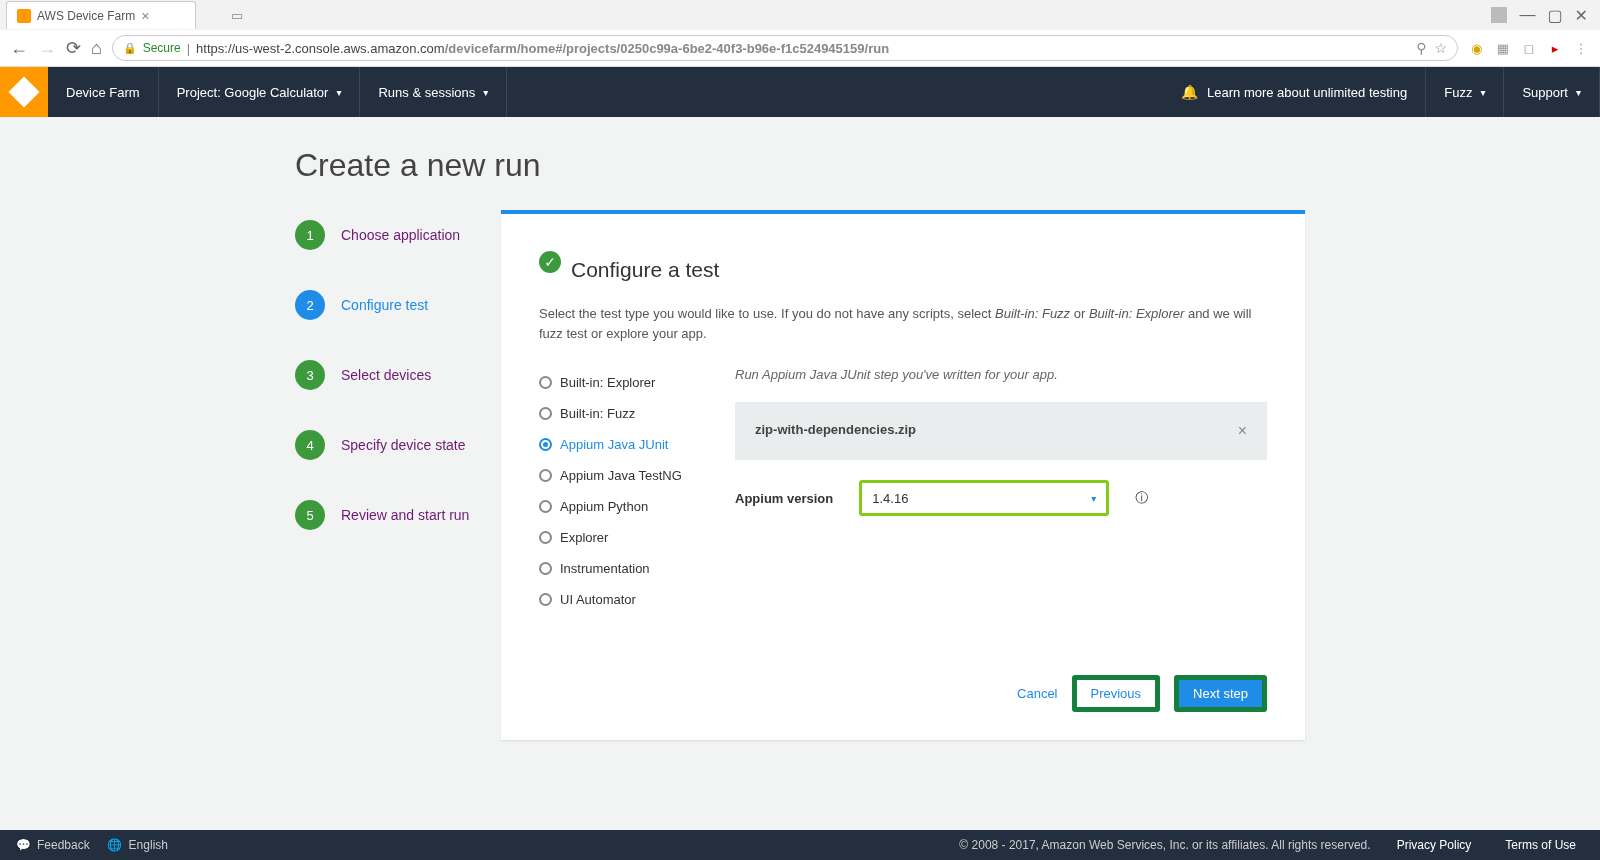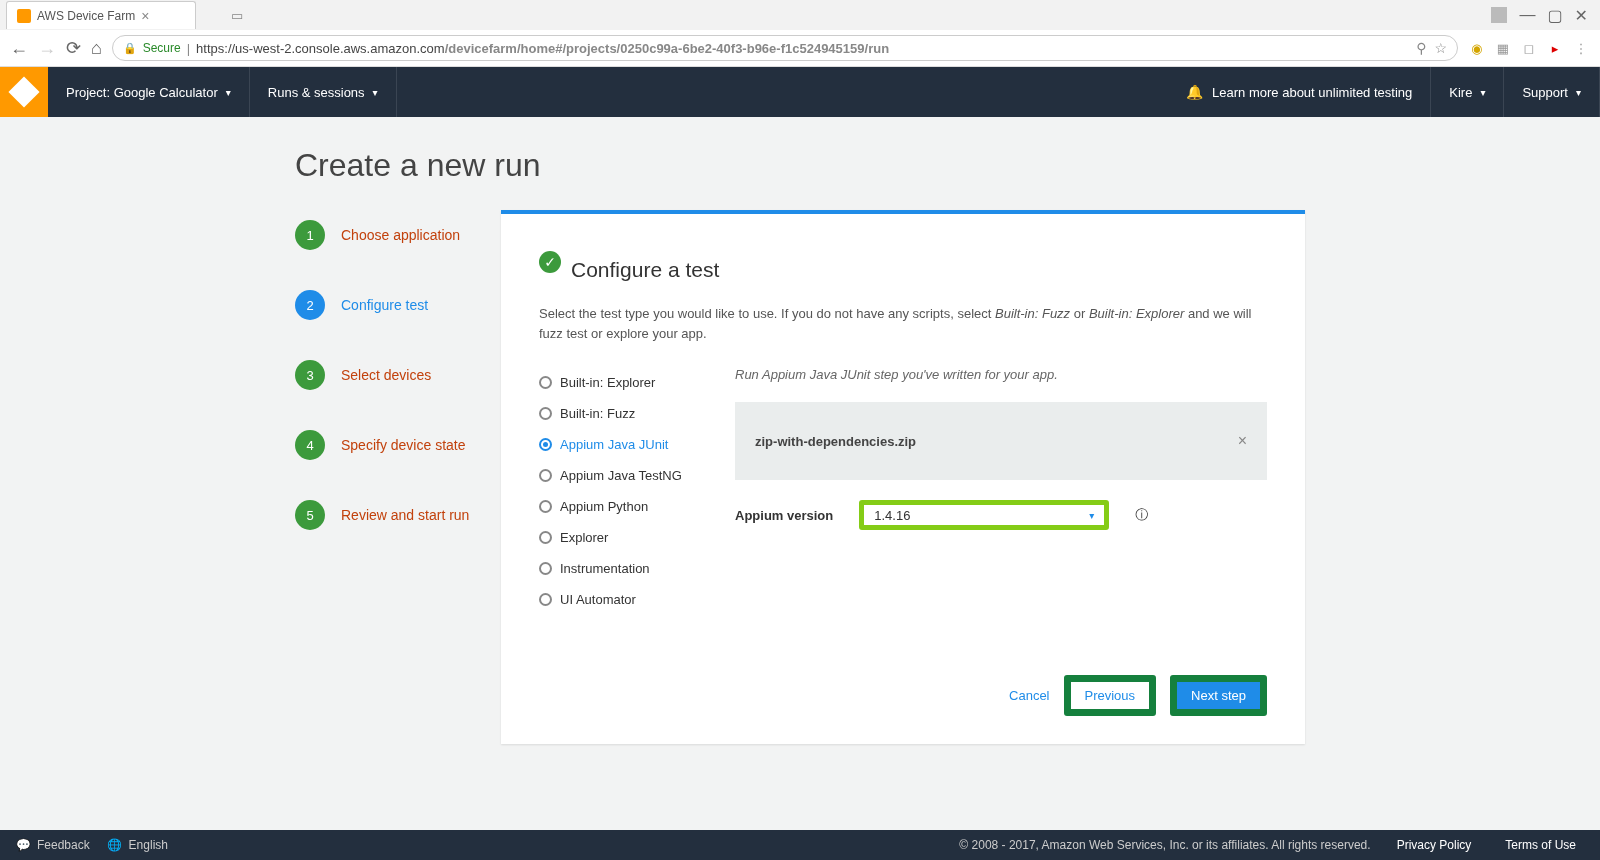--- a/index.html
+++ b/index.html
@@ -44,53 +44,53 @@
 
 .content-wrap { flex: 1; background: #f2f3f3; overflow: auto; padding: 30px 0 50px; }
 .content { width: 1010px; margin: 0 auto; }
 h1.page-title { font-size: 32px; font-weight: 400; color: #444; margin-bottom: 26px; }
 
 .layout { display: flex; gap: 26px; align-items: flex-start; }
 .steps { width: 180px; padding-top: 10px; }
 .step { display: flex; align-items: center; gap: 16px; margin-bottom: 40px; cursor: pointer; }
 .step-num { width: 30px; height: 30px; border-radius: 50%; background: #3c9a3c; color: #fff; display: flex; align-items: center; justify-content: center; font-size: 13px; font-weight: 500; flex-shrink: 0; }
 .step.active .step-num { background: #1f8ce8; }
-.step-label { color: #c2410c; font-size: 14px; }
+.step-label { color: #701a75; font-size: 14px; }
 .step.active .step-label { color: #1f8ce8; }
 
 .panel { flex: 1; background: #fff; border-top: 4px solid #1f8ce8; box-shadow: 0 1px 2px rgba(0,0,0,0.1); padding: 28px 38px 28px 38px; }
 .panel-header { display: flex; align-items: center; gap: 10px; margin-bottom: 22px; }
 .check-circle { width: 22px; height: 22px; background: #3c9a3c; border-radius: 50%; color: #fff; display: flex; align-items: center; justify-content: center; font-size: 14px; }
 .panel-title { font-size: 21px; color: #333; font-weight: 500; margin-top: 16px; }
 .panel-desc { font-size: 13px; color: #555; line-height: 1.5; margin-bottom: 24px; }
 .panel-desc .em { font-style: italic; }
 
 .test-body { display: flex; gap: 32px; }
 .radio-list { width: 164px; }
 .radio-item { display: flex; align-items: center; gap: 8px; padding: 8px 0; cursor: pointer; font-size: 13px; color: #333; }
 .radio-item.selected { color: #1f8ce8; font-weight: 500; }
 .radio-btn { width: 13px; height: 13px; border: 2px solid #888; border-radius: 50%; display: flex; align-items: center; justify-content: center; flex-shrink: 0; }
 .radio-item.selected .radio-btn { border-color: #1f8ce8; }
 .radio-dot { width: 5px; height: 5px; background: #1f8ce8; border-radius: 50%; }
 
 .test-detail { flex: 1; }
 .test-hint { font-style: italic; color: #666; font-size: 13px; margin-bottom: 20px; }
-.file-box { background: #eaeded; padding: 30px 20px; display: flex; align-items: center; margin-bottom: 20px; }
+.file-box { background: #eaeded; padding: 20px 20px; display: flex; align-items: flex-start; margin-bottom: 20px; }
 .file-name { font-weight: 600; color: #444; font-size: 13px; }
 .file-remove { margin-left: auto; color: #888; font-size: 16px; cursor: pointer; }
 
 .form-row { display: flex; align-items: center; gap: 26px; }
 .form-label { font-weight: 600; font-size: 13px; color: #333; }
-.select-box { width: 250px; border: 5px solid #84cc16; border-radius: 3px; height: 30px; display: flex; align-items: center; padding: 0 10px; font-size: 13px; cursor: pointer; }
+.select-box { width: 250px; border: 3px solid #84cc16; border-radius: 3px; height: 36px; display: flex; align-items: center; padding: 0 10px; font-size: 13px; cursor: pointer; }
 .select-caret { margin-left: auto; color: #1f8ce8; font-size: 10px; }
 .info-icon { color: #333; font-size: 13px; }
 
 .panel-footer { display: flex; justify-content: flex-end; gap: 14px; margin-top: 60px; align-items: center; }
 .btn-link { color: #1f8ce8; font-size: 13px; cursor: pointer; }
-.btn { border: 7px solid #15803d; border-radius: 3px; padding: 6px 14px; font-size: 13px; cursor: pointer; }
+.btn { border: 5px solid #15803d; border-radius: 3px; padding: 6px 14px; font-size: 13px; cursor: pointer; }
 .btn-outline { color: #1f8ce8; background: #fff; }
 .btn-primary { background: #1f8ce8; color: #fff; }
 
 
 .footer { background: #232f3e; height: 30px; display: flex; align-items: center; color: #ccc; font-size: 12px; padding: 0 16px; gap: 18px; }
 .footer-item { display: flex; align-items: center; gap: 6px; cursor: pointer; }
 .footer-spacer { flex: 1; }
 .footer-link { color: #fff; font-weight: 500; padding: 0 8px; cursor: pointer; }
 </style>
 </head>
@@ -133,35 +133,38 @@
       <span class="ext-icon red">▸</span>
       <span class="ext-icon">⋮</span>
     </div>
   </div>
 </div>
 
 <div class="aws-nav">
   <div class="aws-logo">
       <div class="aws-logo-cube"></div>
     </div>
+  <div class="nav-item service">
+      <span>Device Farm</span>
+    </div>
   <div class="nav-item">
       <span>Project: Google Calculator</span>
       <span class="caret">▾</span>
     </div>
   <div class="nav-item">
       <span>Runs &amp; sessions</span>
       <span class="caret">▾</span>
     </div>
   <div class="nav-spacer"></div>
   <div class="nav-item">
       <span class="bell">🔔</span>
       <span>Learn more about unlimited testing</span>
     </div>
   <div class="nav-item">
-      <span>Kire</span>
+      <span>Fuzz</span>
       <span class="caret">▾</span>
     </div>
   <div class="nav-item">
       <span>Support</span>
       <span class="caret">▾</span>
     </div>
 </div>
 
 <div class="content-wrap">
   <div class="content">

